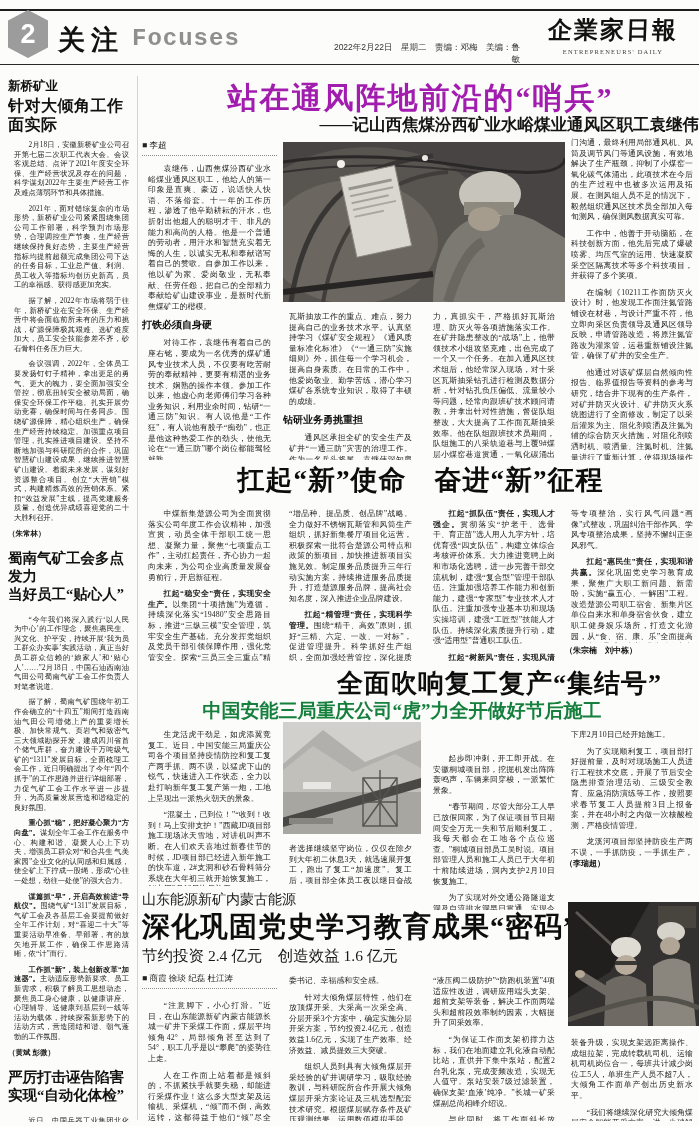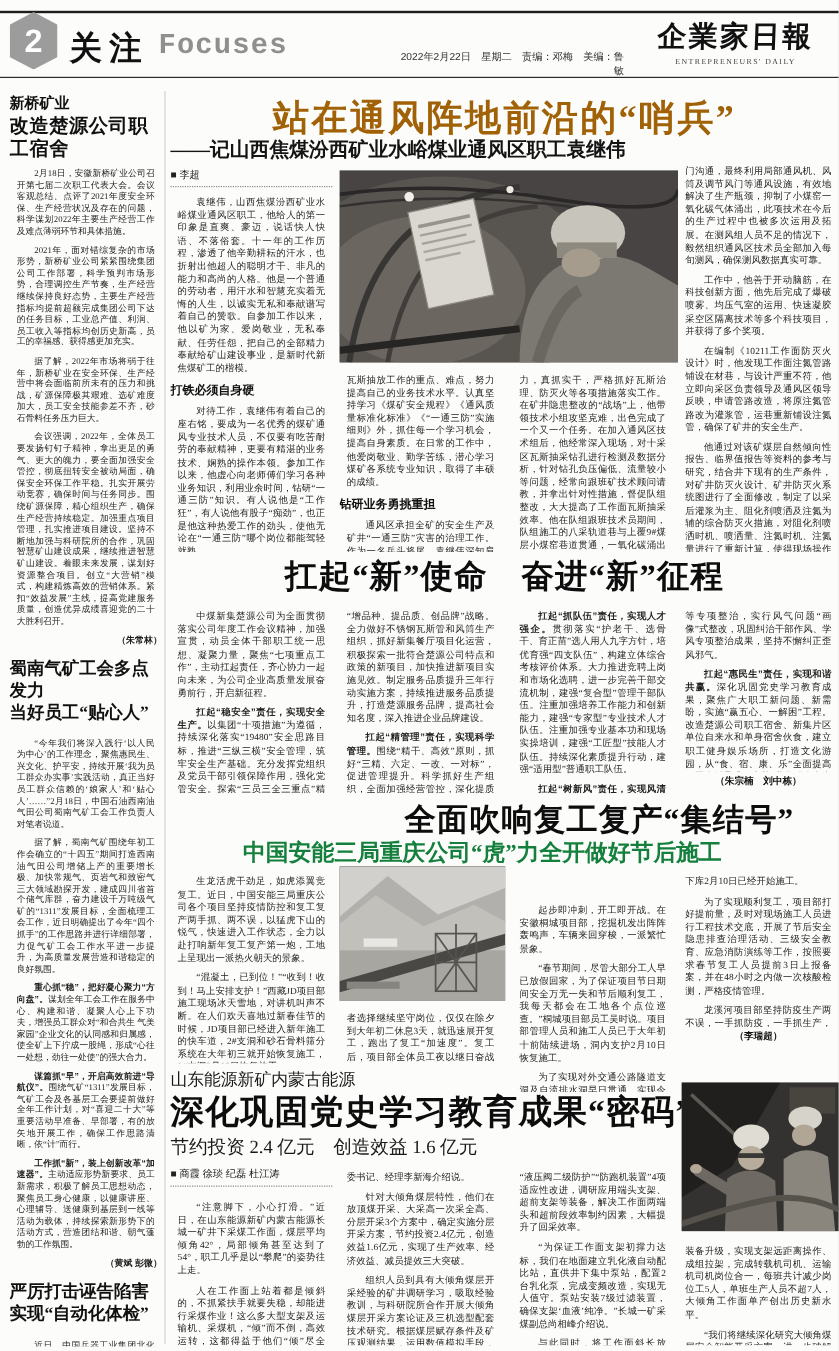--- a/index.html
+++ b/index.html
@@ -21,32 +21,32 @@
   .m-en{font:6.5px "Liberation Serif",serif;letter-spacing:1.2px;color:#444;margin-top:2px}
   .headrule{left:0;top:64px;width:699px;height:1px;background:#2a2a2a}
   .vrule{left:137px;top:76px;width:1px;height:1044px;background:#d3d3cf}
   
   .p{margin:6px;text-indent:2em;text-align:justify;color:#232323}
   .cont{text-indent:0}
   .p b{font-family:"Liberation Sans",sans-serif}
   .mcol{overflow:hidden}
   .mcol .p{font-size:7.8px;line-height:10.6px;letter-spacing:.1px}
   .csub{font:bold 10px "Liberation Sans",sans-serif;margin:4px 0 3px;color:#111}
-  .endline{font:bold 8px "Liberation Sans",sans-serif;text-align:center;color:#111}
+  .endline{font:bold 8px "Liberation Sans",sans-serif;text-align:left;color:#111}
   
   .side{left:8px;top:78px;width:127px;height:1044px;overflow:hidden}
   .side .p{font-size:7.3px;line-height:9.6px}
   .s-kicker{font:bold 12.5px "Liberation Serif",serif;color:#111}
   .s-title{font:bold 16px "Liberation Serif",serif;letter-spacing:.5px;color:#111;margin:1px 0 5px;line-height:19px}
   .s-title2{font:bold 14.5px "Liberation Serif",serif;color:#111;line-height:18px}
-  .s-byline{font:bold 7.5px "Liberation Sans",sans-serif;text-align:right;margin:2px 0 10px}
+  .s-byline{font:bold 7.5px "Liberation Sans",sans-serif;text-align:left;margin:2px 0 10px}
   .gap{height:6px}
   
-  .a1-h{left:142px;top:78px;width:557px;text-align:center;font:900 30px "Liberation Serif",serif;letter-spacing:2px;color:#a16207}
-  .a1-sh{left:142px;top:114px;width:557px;text-align:left;font:bold 16.5px "Liberation Serif",serif;color:#141414}
+  .a1-h{left:142px;top:78px;width:557px;text-align:center;font:900 30px "Liberation Serif",serif;letter-spacing:2px;color:#a21caf}
+  .a1-sh{left:142px;top:114px;width:557px;text-align:right;font:bold 16.5px "Liberation Serif",serif;color:#141414}
   .byline-dot{font:8.5px "Liberation Sans",sans-serif;color:#222;border-bottom:1px dotted #8a8a8a;padding-bottom:3px}
   .a2-h{left:142px;top:462px;width:557px;text-align:center;font:900 27px "Liberation Serif",serif;letter-spacing:1px;color:#0d0d0d}
   .a3-h1{left:142px;top:666px;width:520px;text-align:right;font:900 26px "Liberation Serif",serif;letter-spacing:1px;color:#0d0d0d}
   .a3-h2{left:142px;top:698px;width:520px;text-align:center;font:bold 19px "Liberation Serif",serif;color:#15803d}
   .a4-kicker{left:142px;top:891px;font:500 14px "Liberation Serif",serif;color:#191919}
   .a4-h{left:142px;top:908px;width:440px;font:900 28px "Liberation Serif",serif;letter-spacing:1px;color:#0d0d0d}
   .a4-sh{left:142px;top:946px;width:440px;font:500 15.5px "Liberation Serif",serif;color:#191919}
   .photo{background:#555;overflow:hidden}
 </style>
 </head>
@@ -63,21 +63,21 @@
   <div class="abs dateline">2022年2月22日　星期二　责编：邓梅　美编：鲁敏</div>
   <div class="abs masthead">
     <div class="m-cn">企業家日報</div>
     <div class="m-en">ENTREPRENEURS' DAILY</div>
   </div>
   <div class="abs headrule"></div>
   <div class="abs vrule"></div>
 
   <div class="abs side">
     <div class="s-kicker">新桥矿业</div>
-    <h2 class="s-title">改造楚源公司职工宿舍</h2>
+    <h2 class="s-title">针对大倾角工作面实际</h2>
     <div>
         <p class="p">2月18日，安徽新桥矿业公司召开第七届二次职工代表大会。会议客观总结、点评了2021年度安全环保、生产经营状况及存在的问题，科学谋划2022年主要生产经营工作及难点薄弱环节和具体措施。</p>
         <p class="p">2021年，面对错综复杂的市场形势，新桥矿业公司紧紧围绕集团公司工作部署，科学预判市场形势，合理调控生产节奏，生产经营继续保持良好态势，主要生产经营指标均提前超额完成集团公司下达的任务目标，工业总产值、利润、员工收入等指标均创历史新高，员工的幸福感、获得感更加充实。</p>
         <p class="p">据了解，2022年市场将弱于往年，新桥矿业在安全环保、生产经营中将会面临前所未有的压力和挑战，矿源保障极其艰难、选矿难度加大，员工安全技能参差不齐，砂石骨料任务压力巨大。</p>
         <p class="p">会议强调，2022年，全体员工要发扬钉钉子精神，拿出更足的勇气、更大的魄力，要全面加强安全管控，彻底扭转安全被动局面，确保安全环保工作平稳。扎实开展劳动竞赛，确保时间与任务同步。围绕矿源保障，精心组织生产，确保生产经营持续稳定。加强重点项目管理，扎实推进项目建设。坚持不断地加强与科研院所的合作，巩固智慧矿山建设成果，继续推进智慧矿山建设。着眼未来发展，谋划好资源整合项目。创立“大营销”模式，构建精炼高效的营销体系。紧扣“效益发展”主线，提高党建服务质量，创造优异成绩喜迎党的二十大胜利召开。</p>
       </div>
     <div class="s-byline">（朱常林）</div>
 
     <h2 class="s-title2">蜀南气矿工会多点发力</h2>
     <h2 class="s-title2">当好员工“贴心人”</h2>
@@ -270,21 +270,21 @@
 
   <div class="abs mcol" style="left:142px;top:995px;width:135px;height:126px">
     <div>
         <p class="p">“注意脚下，小心打滑。”近日，在山东能源新矿内蒙古能源长城一矿井下采煤工作面，煤层平均倾角42°，局部倾角甚至达到了54°，职工几乎是以“攀爬”的姿势往上走。</p>
         <p class="p">人在工作面上站着都是倾斜的，不抓紧扶手就要失稳，却能进行采煤作业！这么多大型支架及运输机、采煤机，“倾”而不倒，高效运转，这都得益于他们“倾”尽全力，研究形成的一套大倾角煤层高产高效开采技术体系。</p>
         <p class="p">“大倾角煤层开采带来了掉顶片帮飞矸，支架及运输机失稳，煤机跑机，工人劳动强度大等多项技术难题，只有从设备选型、开采方案、工作面状态等方面进行颠覆创新，才能保障大倾角工作面实现高产高效。”长城一矿党</p>
       </div>
   </div>
   <div class="abs mcol" style="left:283px;top:970px;width:135px;height:151px">
     <div>
-        <p class="p cont">委书记、经理李新海介绍说。</p>
+        <p class="p cont">委书记、幸福感和安全感。</p>
         <p class="p">针对大倾角煤层特性，他们在放顶煤开采、大采高一次采全高、分层开采3个方案中，确定实施分层开采方案，节约投资2.4亿元，创造效益1.6亿元，实现了生产效率、经济效益、减员提效三大突破。</p>
         <p class="p">组织人员到具有大倾角煤层开采经验的矿井调研学习，吸取经验教训，与科研院所合作开展大倾角煤层开采方案论证及三机选型配套技术研究。根据煤层赋存条件及矿压观测结果，运用数值模拟手段，完成综采支架选型设计，最终敲定三机装备。</p>
         <p class="p">针对大倾角工作面实际，实施“推移千斤顶倒装”“底座箱增加限位块”“支架-运输机耦合防滑系统”等6项创新改造，完成“采煤机牵引功率”“左右摇臂安装辅助喷砂油泵”</p>
       </div>
   </div>
   <div class="abs mcol" style="left:427px;top:970px;width:134px;height:151px">
     <div>
         <p class="p cont">“液压阀二级防护”“防跑机装置”4项适应性改进，调研应用端头支架、超前支架等装备，解决工作面两端头和超前段效率制约因素，大幅提升了回采效率。</p>
         <p class="p">“为保证工作面支架初撑力达标，我们在地面建立乳化液自动配比站，直供井下集中泵站，配置2台乳化泵，完成变频改造，实现无人值守。泵站安装7级过滤装置，确保支架‘血液’纯净。”长城一矿采煤副总尚相峰介绍说。</p>
         <p class="p">与此同时，将工作面斜长放大，缩小伪倾斜角度到3°-5°，解决伪顶掉落及煤壁片帮、飞矸风险，降低了劳动强度。通过分段设定标准架，找准割刀点、拉架点、推溜点，保持割煤移溜循序进行，消除工作面应力集中点，做到工作面始终保持“三直”“两平”。并依托智能</p>

